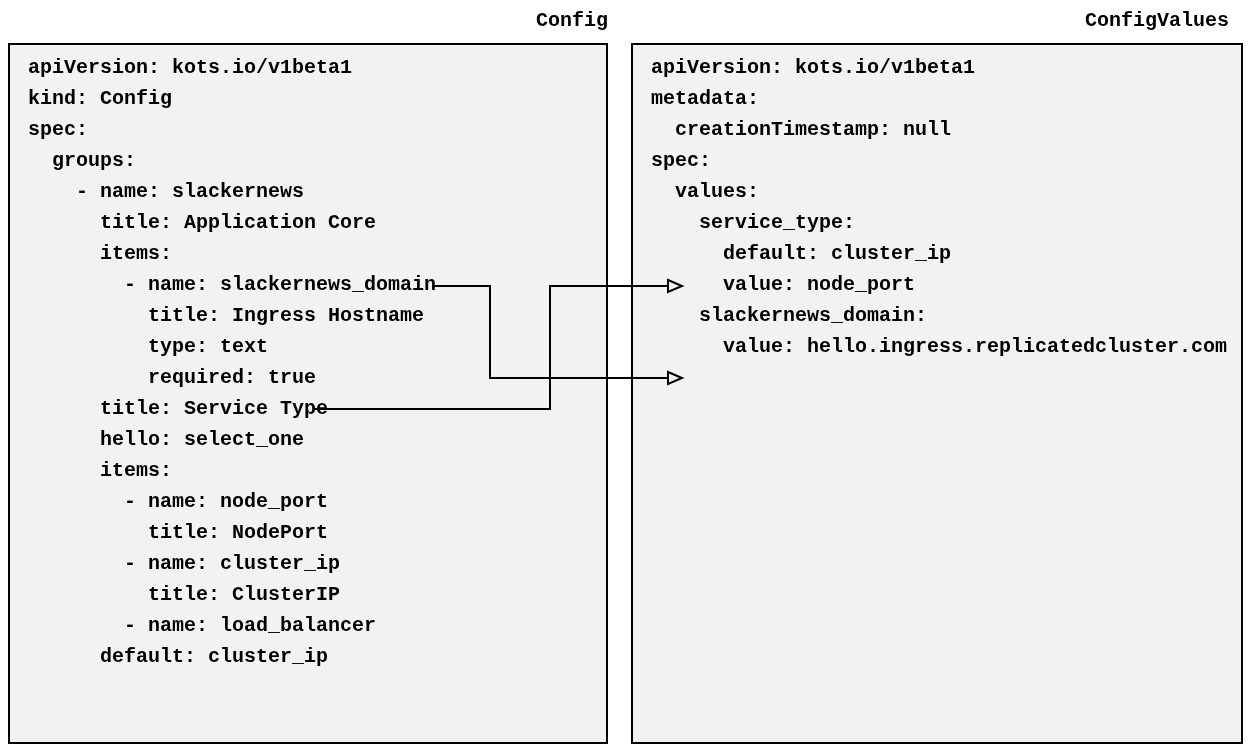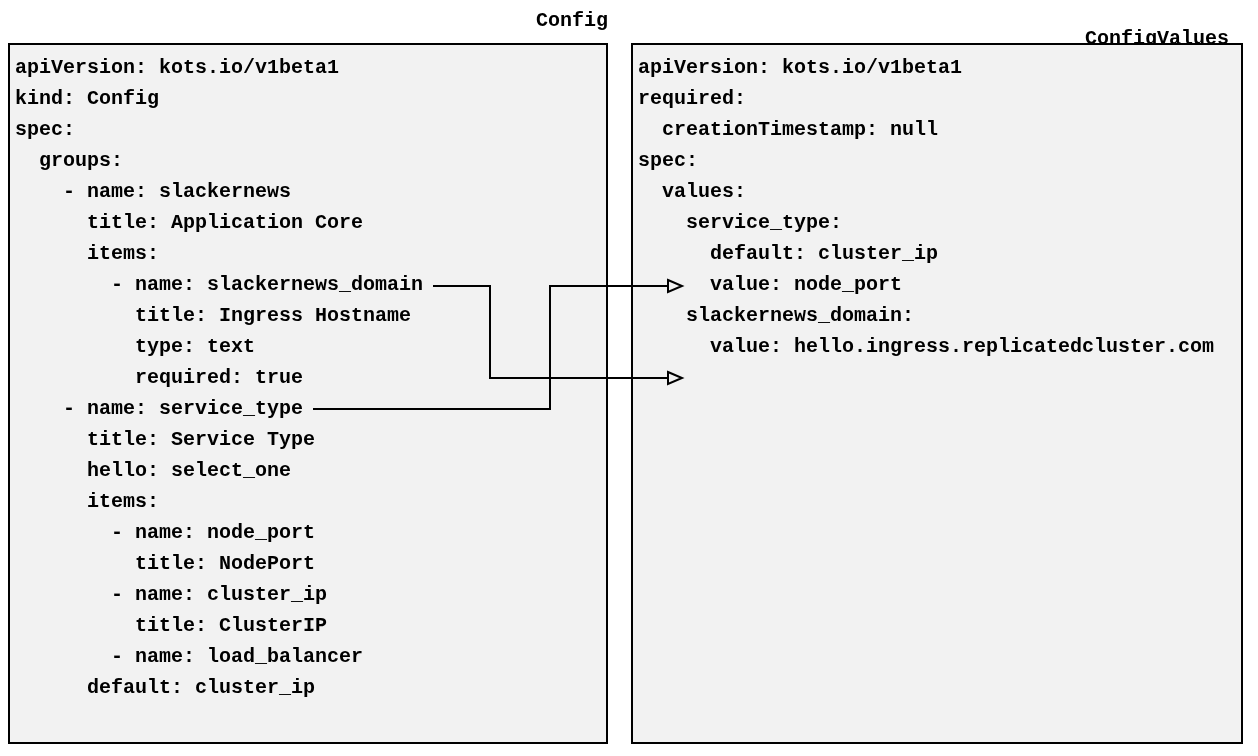--- a/index.html
+++ b/index.html
@@ -22,30 +22,30 @@
     top: 7px;
     height: 28px;
     line-height: 28px;
     text-align: right;
     font-size: 20px;
     font-weight: bold;
     color: #000000;
     letter-spacing: 0;
   }
   .panel-title.left  { left: 8px;   width: 600px; }
-  .panel-title.right { left: 617px; width: 612px; margin-top: 18px; }
+  .panel-title.right { left: 617px; width: 612px; }
 
   .panel {
     position: absolute;
     top: 43px;
     height: 701px;
     background: #f2f2f2;
     border: 2px solid #000000;
     box-sizing: border-box;
-    padding: 7px 5px 5px 5px;
+    padding: 7px 5px 5px 18px;
   }
   .panel.left  { left: 8px;   width: 600px; }
   .panel.right { left: 631px; width: 612px; }
 
   .yaml-line {
     white-space: pre;
     font-size: 20px;
     font-weight: bold;
     line-height: 31px;
     height: 31px;
@@ -87,35 +87,34 @@
       <div class="yaml-line">kind: Config</div>
       <div class="yaml-line">spec:</div>
       <div class="yaml-line">  groups:</div>
       <div class="yaml-line">    - name: slackernews</div>
       <div class="yaml-line">      title: Application Core</div>
       <div class="yaml-line">      items:</div>
       <div class="yaml-line">        - name: slackernews_domain</div>
       <div class="yaml-line">          title: Ingress Hostname</div>
       <div class="yaml-line">          type: text</div>
       <div class="yaml-line">          required: true</div>
-      <div class="yaml-line">    - name: service_type</div>
       <div class="yaml-line">      title: Service Type</div>
       <div class="yaml-line">      hello: select_one</div>
       <div class="yaml-line">      items:</div>
       <div class="yaml-line">        - name: node_port</div>
       <div class="yaml-line">          title: NodePort</div>
       <div class="yaml-line">        - name: cluster_ip</div>
       <div class="yaml-line">          title: ClusterIP</div>
       <div class="yaml-line">        - name: load_balancer</div>
       <div class="yaml-line">      default: cluster_ip</div>
     </div>
 
   <div class="panel right">
       <div class="yaml-line">apiVersion: kots.io/v1beta1</div>
-      <div class="yaml-line">required:</div>
+      <div class="yaml-line">metadata:</div>
       <div class="yaml-line">  creationTimestamp: null</div>
       <div class="yaml-line">spec:</div>
       <div class="yaml-line">  values:</div>
       <div class="yaml-line">    service_type:</div>
       <div class="yaml-line">      default: cluster_ip</div>
       <div class="yaml-line">      value: node_port</div>
       <div class="yaml-line">    slackernews_domain:</div>
       <div class="yaml-line">      value: hello.ingress.replicatedcluster.com</div>
     </div>
 

